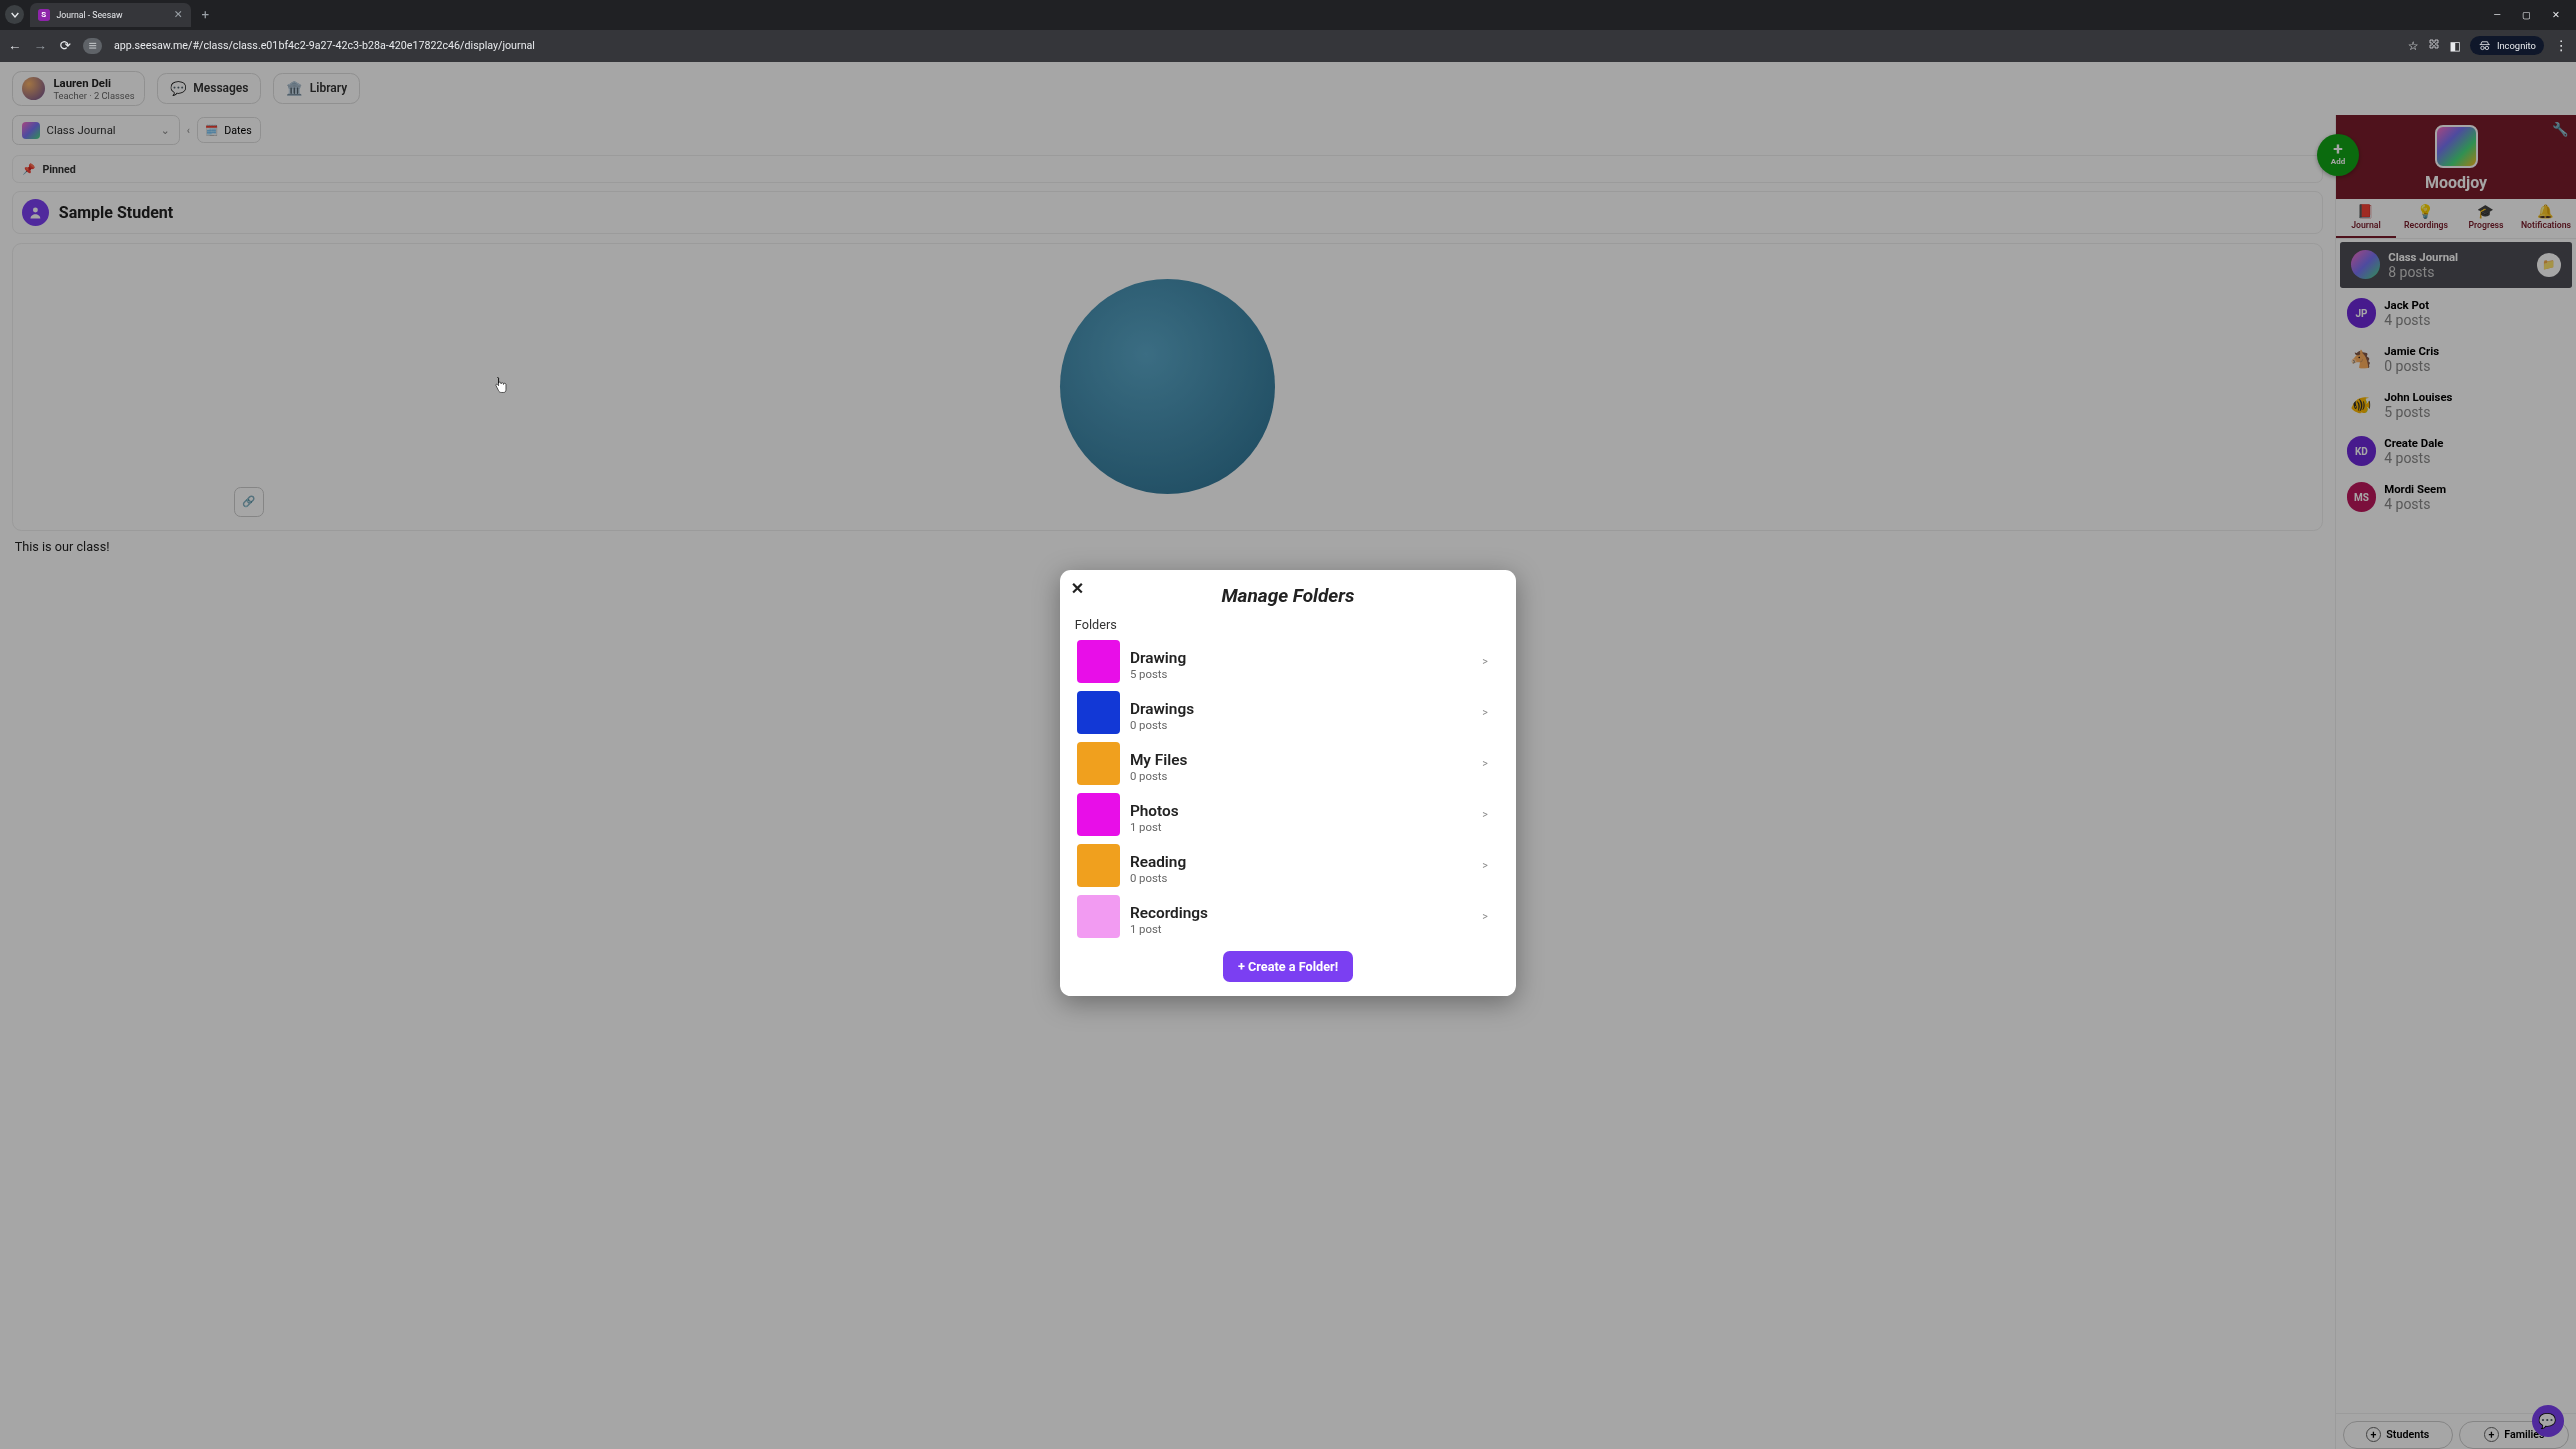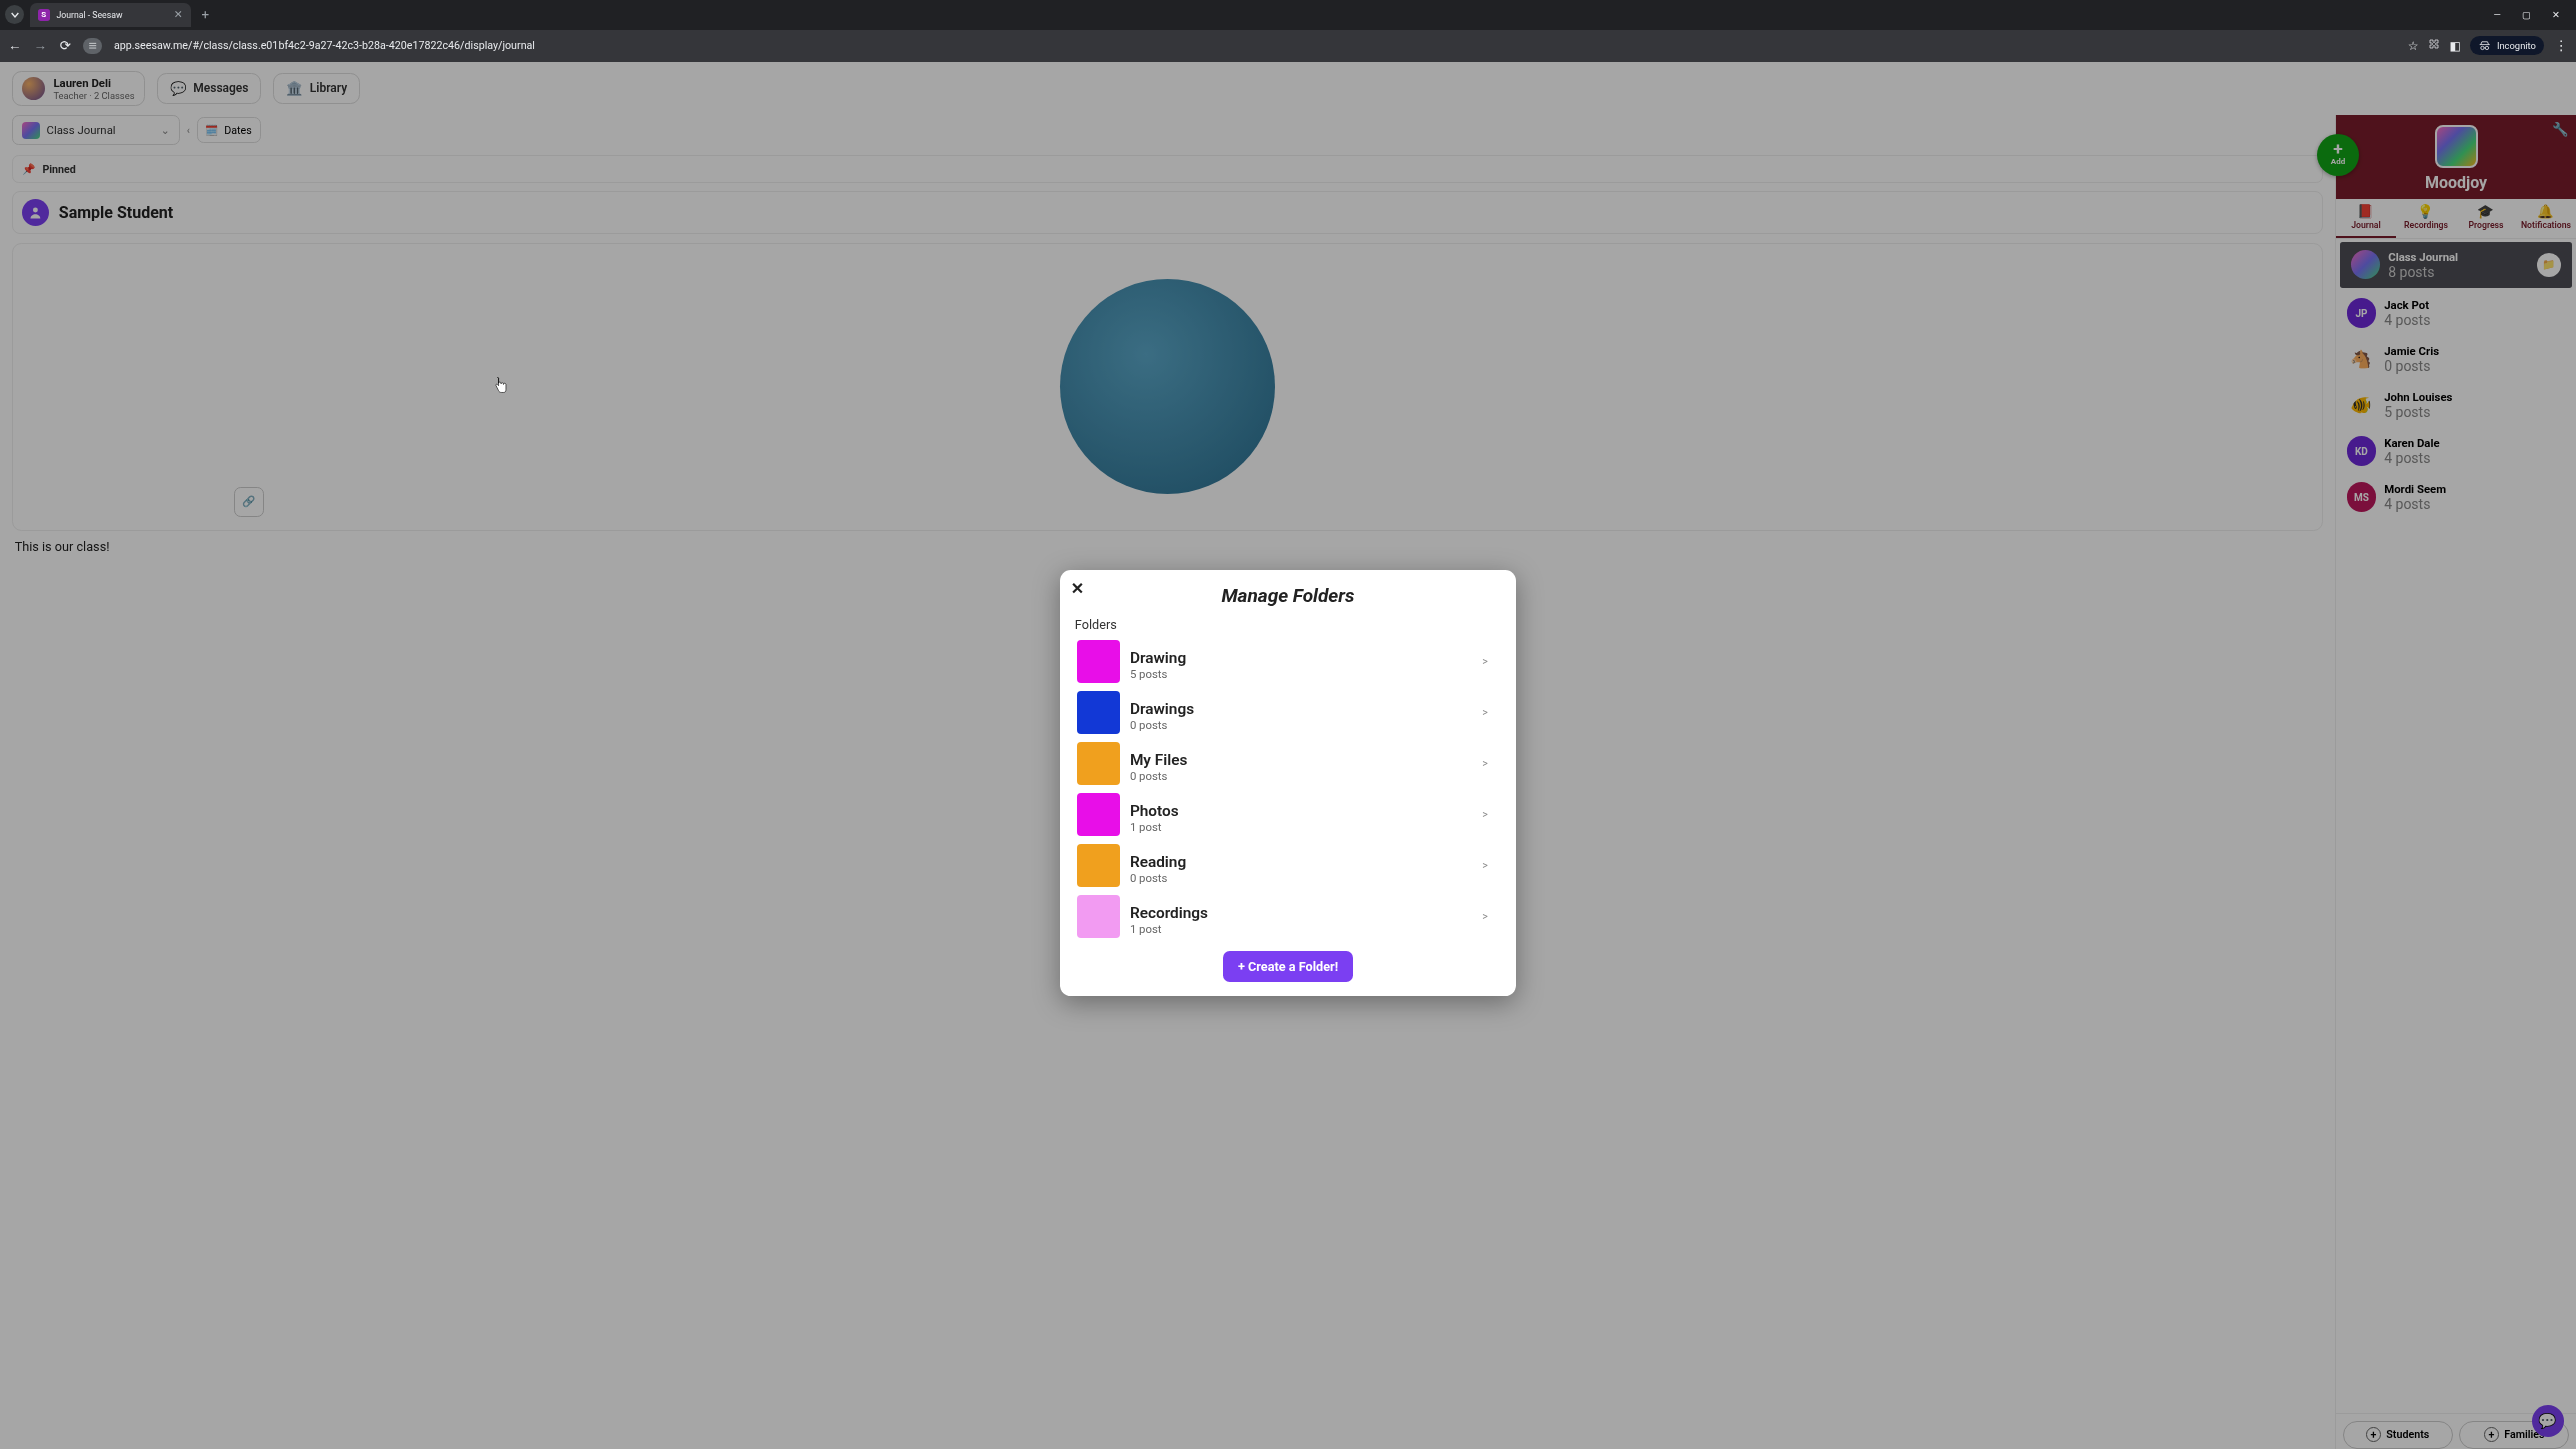--- a/index.html
+++ b/index.html
@@ -269,21 +269,21 @@
           <div class="sl-item">
             <div class="sl-avatar" style="background: rgb(255, 255, 255); font-size: 17.4px;">🐠</div>
             <div>
               <div class="sl-name">John Louises</div>
               <div class="sl-sub">5 posts</div>
             </div>
           </div>
           <div class="sl-item">
             <div class="sl-avatar" style="background: rgb(109, 40, 217);">KD</div>
             <div>
-              <div class="sl-name">Karen Dale</div>
+              <div class="sl-name">Create Dale</div>
               <div class="sl-sub">4 posts</div>
             </div>
           </div>
           <div class="sl-item">
             <div class="sl-avatar" style="background: rgb(190, 24, 93);">MS</div>
             <div>
               <div class="sl-name">Mordi Seem</div>
               <div class="sl-sub">4 posts</div>
             </div>
           </div>

